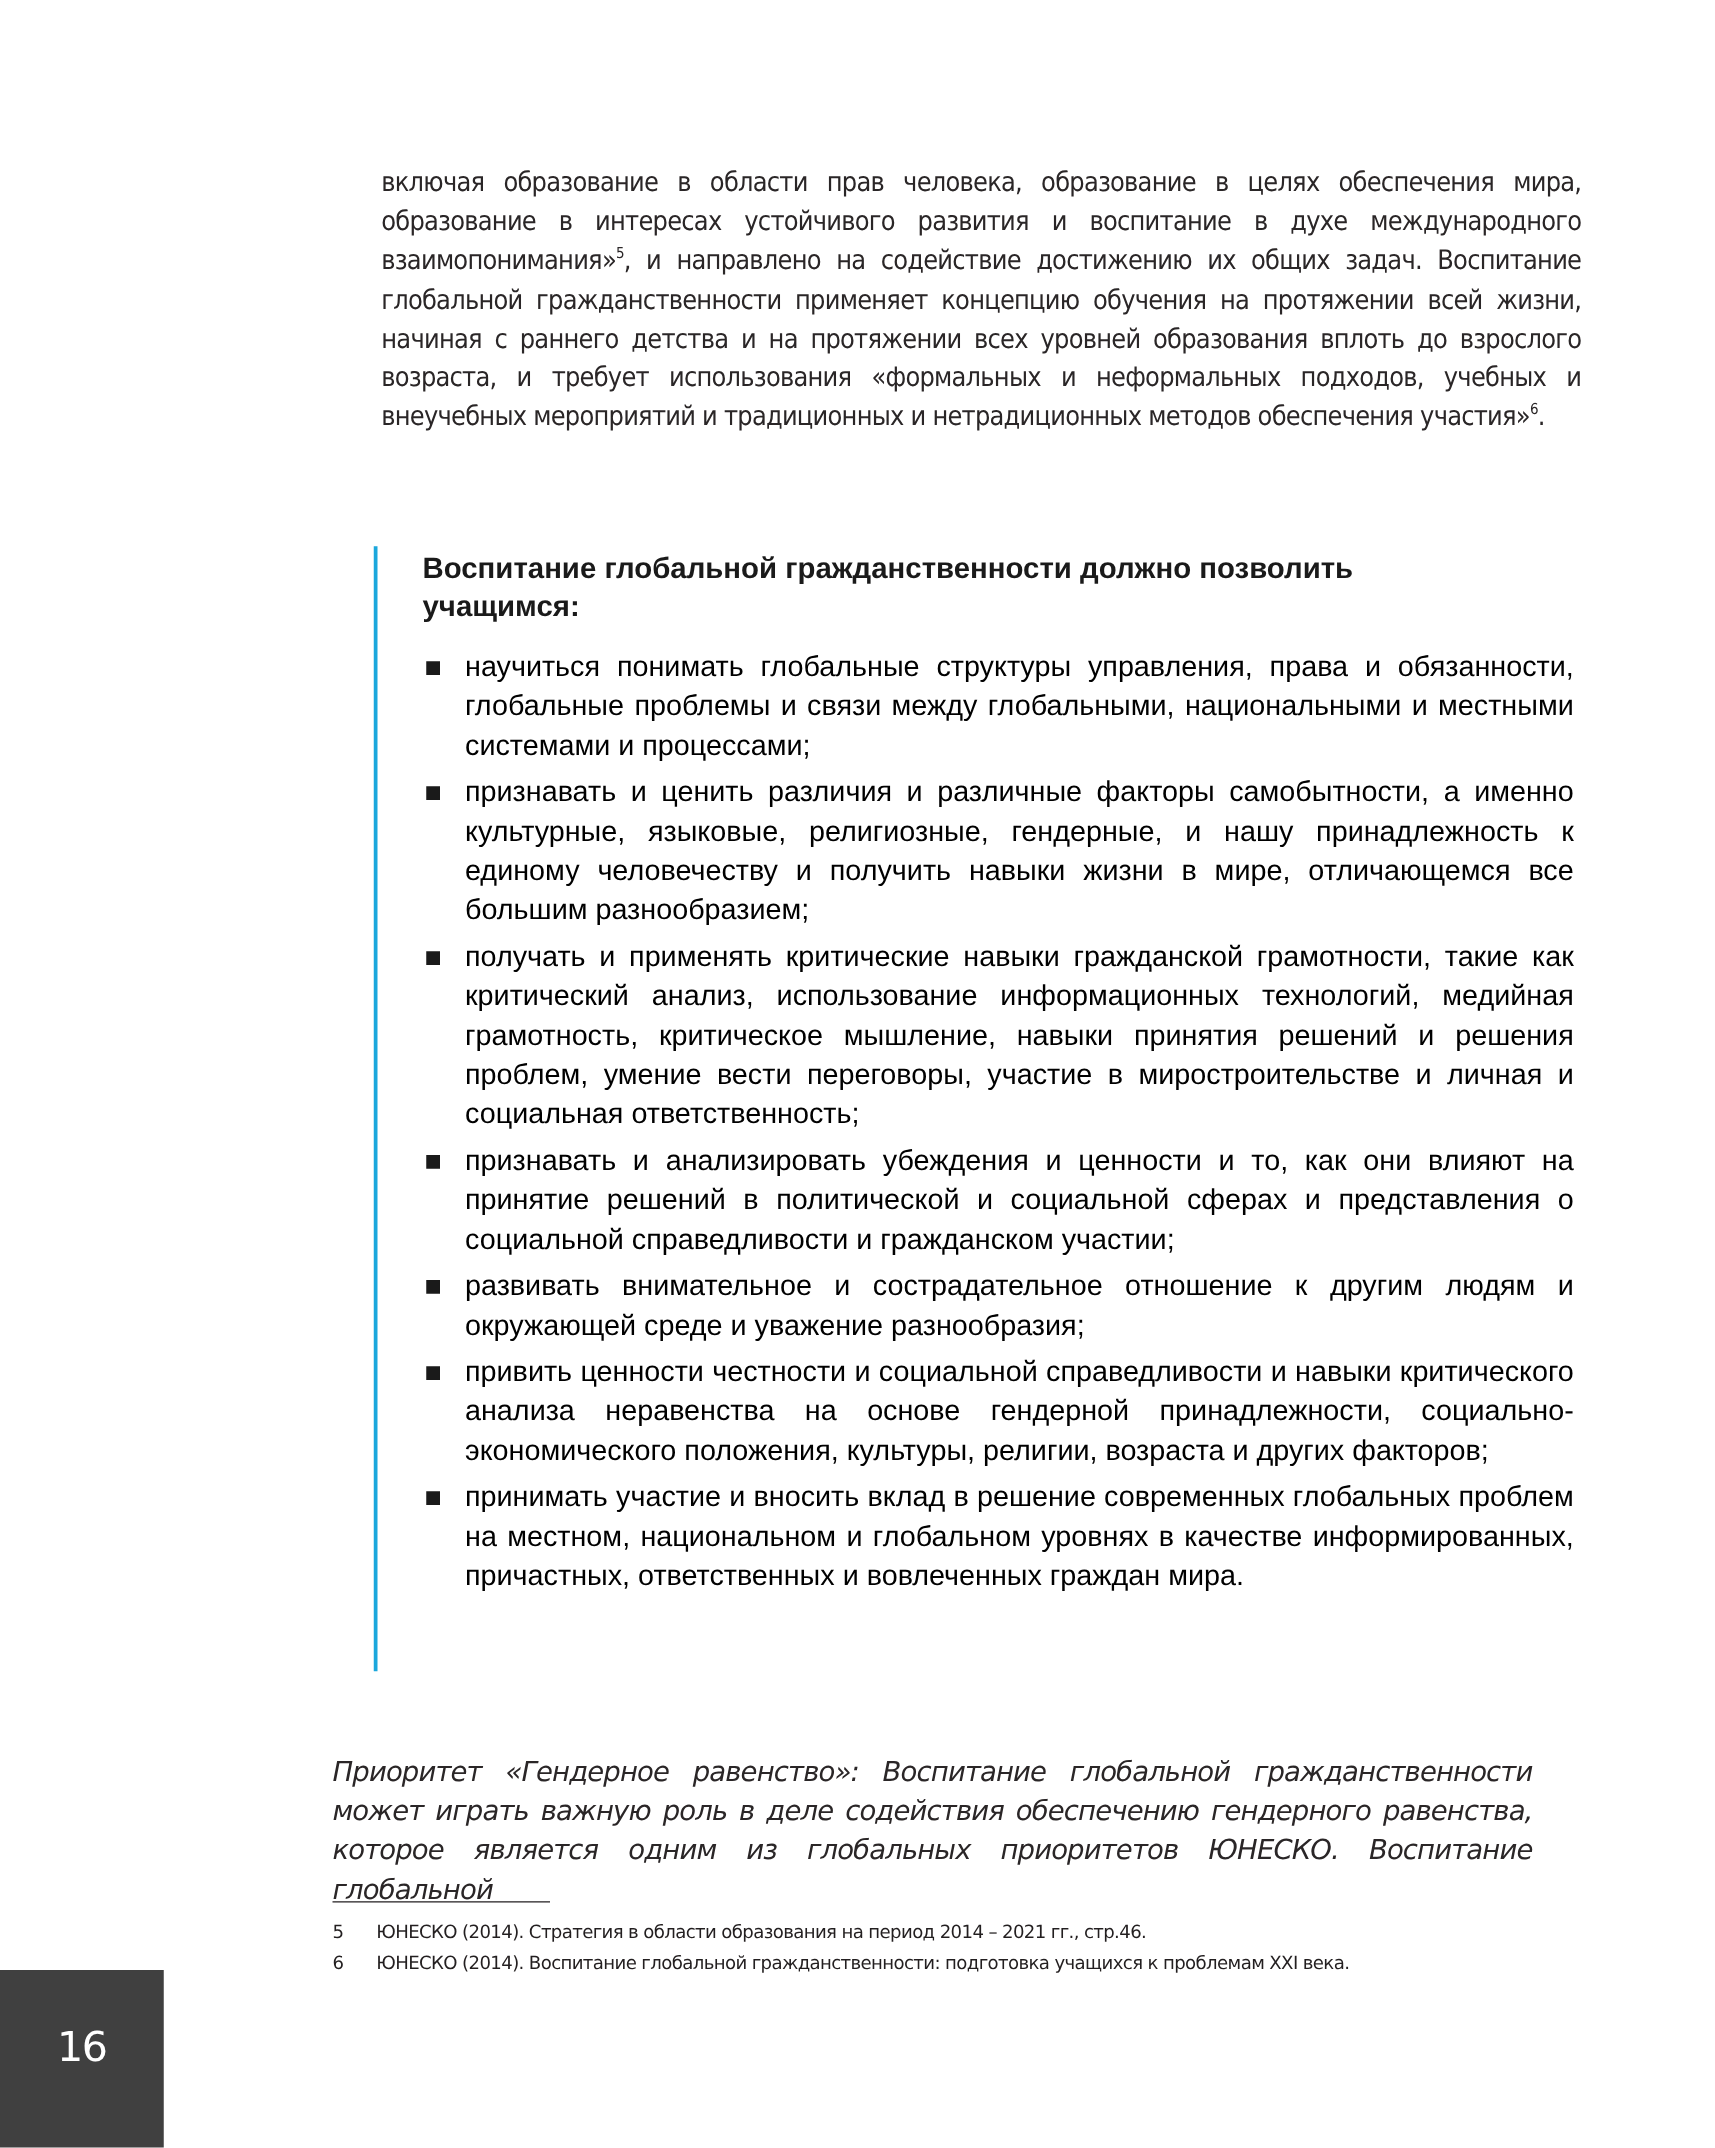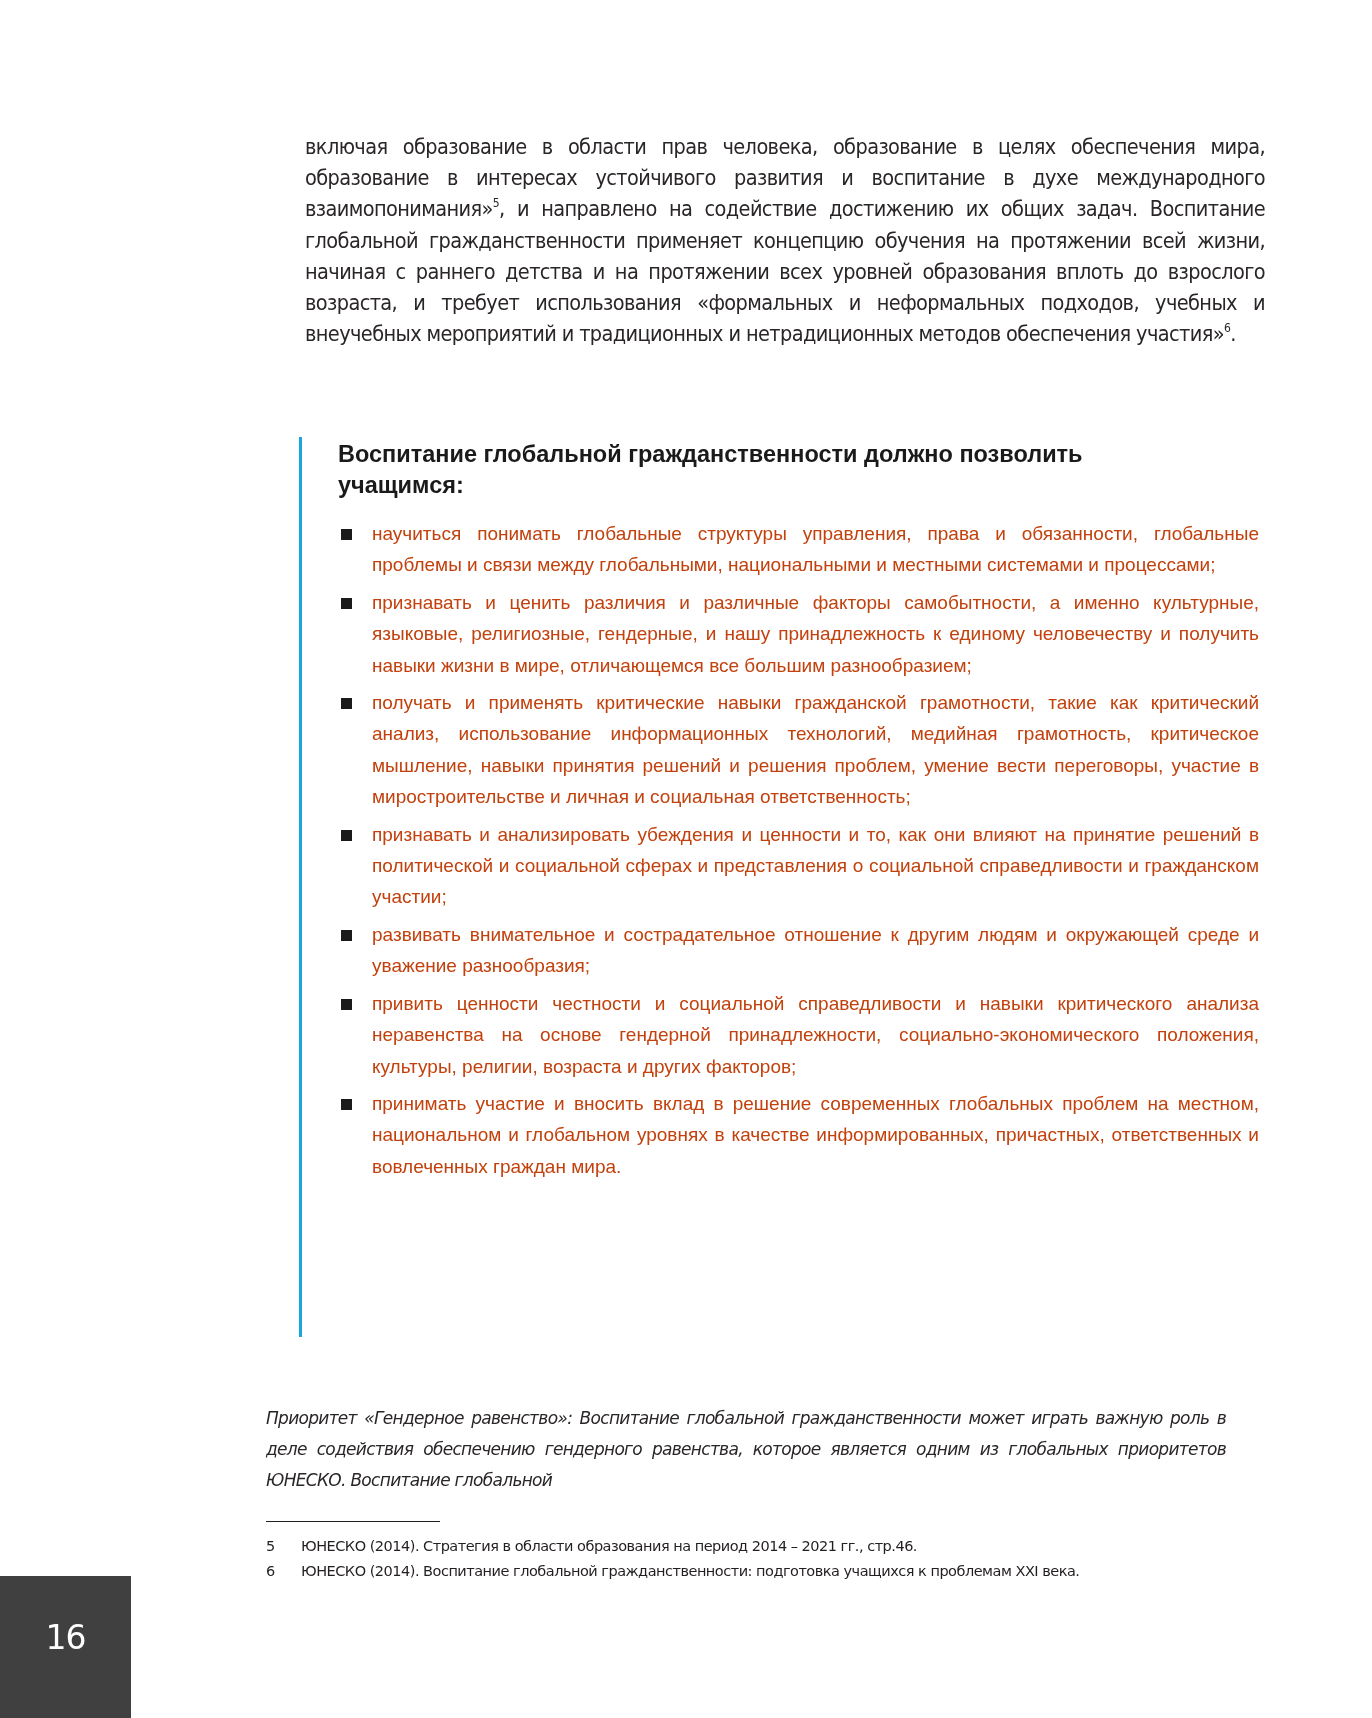--- a/index.html
+++ b/index.html
@@ -24,26 +24,26 @@
     position: absolute; left: 36px; top: 2px; width: 800px;
     font-family: "Liberation Sans", sans-serif; font-weight: bold; font-size: 23.5px;
     line-height: 31px; color: #1a1a1a;
   }
   .box-list { position: absolute; left: 36px; top: 81px; width: 920px; margin: 0; padding: 0; list-style: none; }
   .box-item { position: relative; padding-left: 34px; margin-bottom: 6px; }
   .bullet {
     position: absolute; left: 3px; top: 11px; width: 11px; height: 11px; background: #1a1a1a;
   }
   .item-text {
-    display: block; font-family: "Liberation Sans", sans-serif; font-size: 19px;
-    line-height: 31.4px; color: #c2410c; text-align: justify; width: 887px;
+    display: block; font-family: "Liberation Sans", sans-serif; font-size: 23px;
+    line-height: 31.4px; color: #000000; text-align: justify; width: 887px;
   }
   .italic-para {
     position: absolute; left: 266px; top: 1403px; width: 960px;
-    font-family: "DejaVu Sans", sans-serif; font-style: italic; font-size: 17px;
+    font-family: "DejaVu Sans", sans-serif; font-style: italic; font-size: 22px;
     line-height: 31.2px; text-align: justify; color: #2a2627; letter-spacing: -0.7px;
   }
   .fn-rule { position: absolute; left: 266px; top: 1521px; width: 174px; height: 1px; background: #231f20; }
   .footnotes { position: absolute; left: 266px; top: 1534px; width: 1000px; }
   .fn {
     position: relative; height: 25px;
     font-family: "DejaVu Sans", sans-serif; font-size: 14.5px; line-height: 25px;
     color: #231f20; letter-spacing: -0.5px;
   }
   .fn-num { position: absolute; left: 0; top: 0; }

